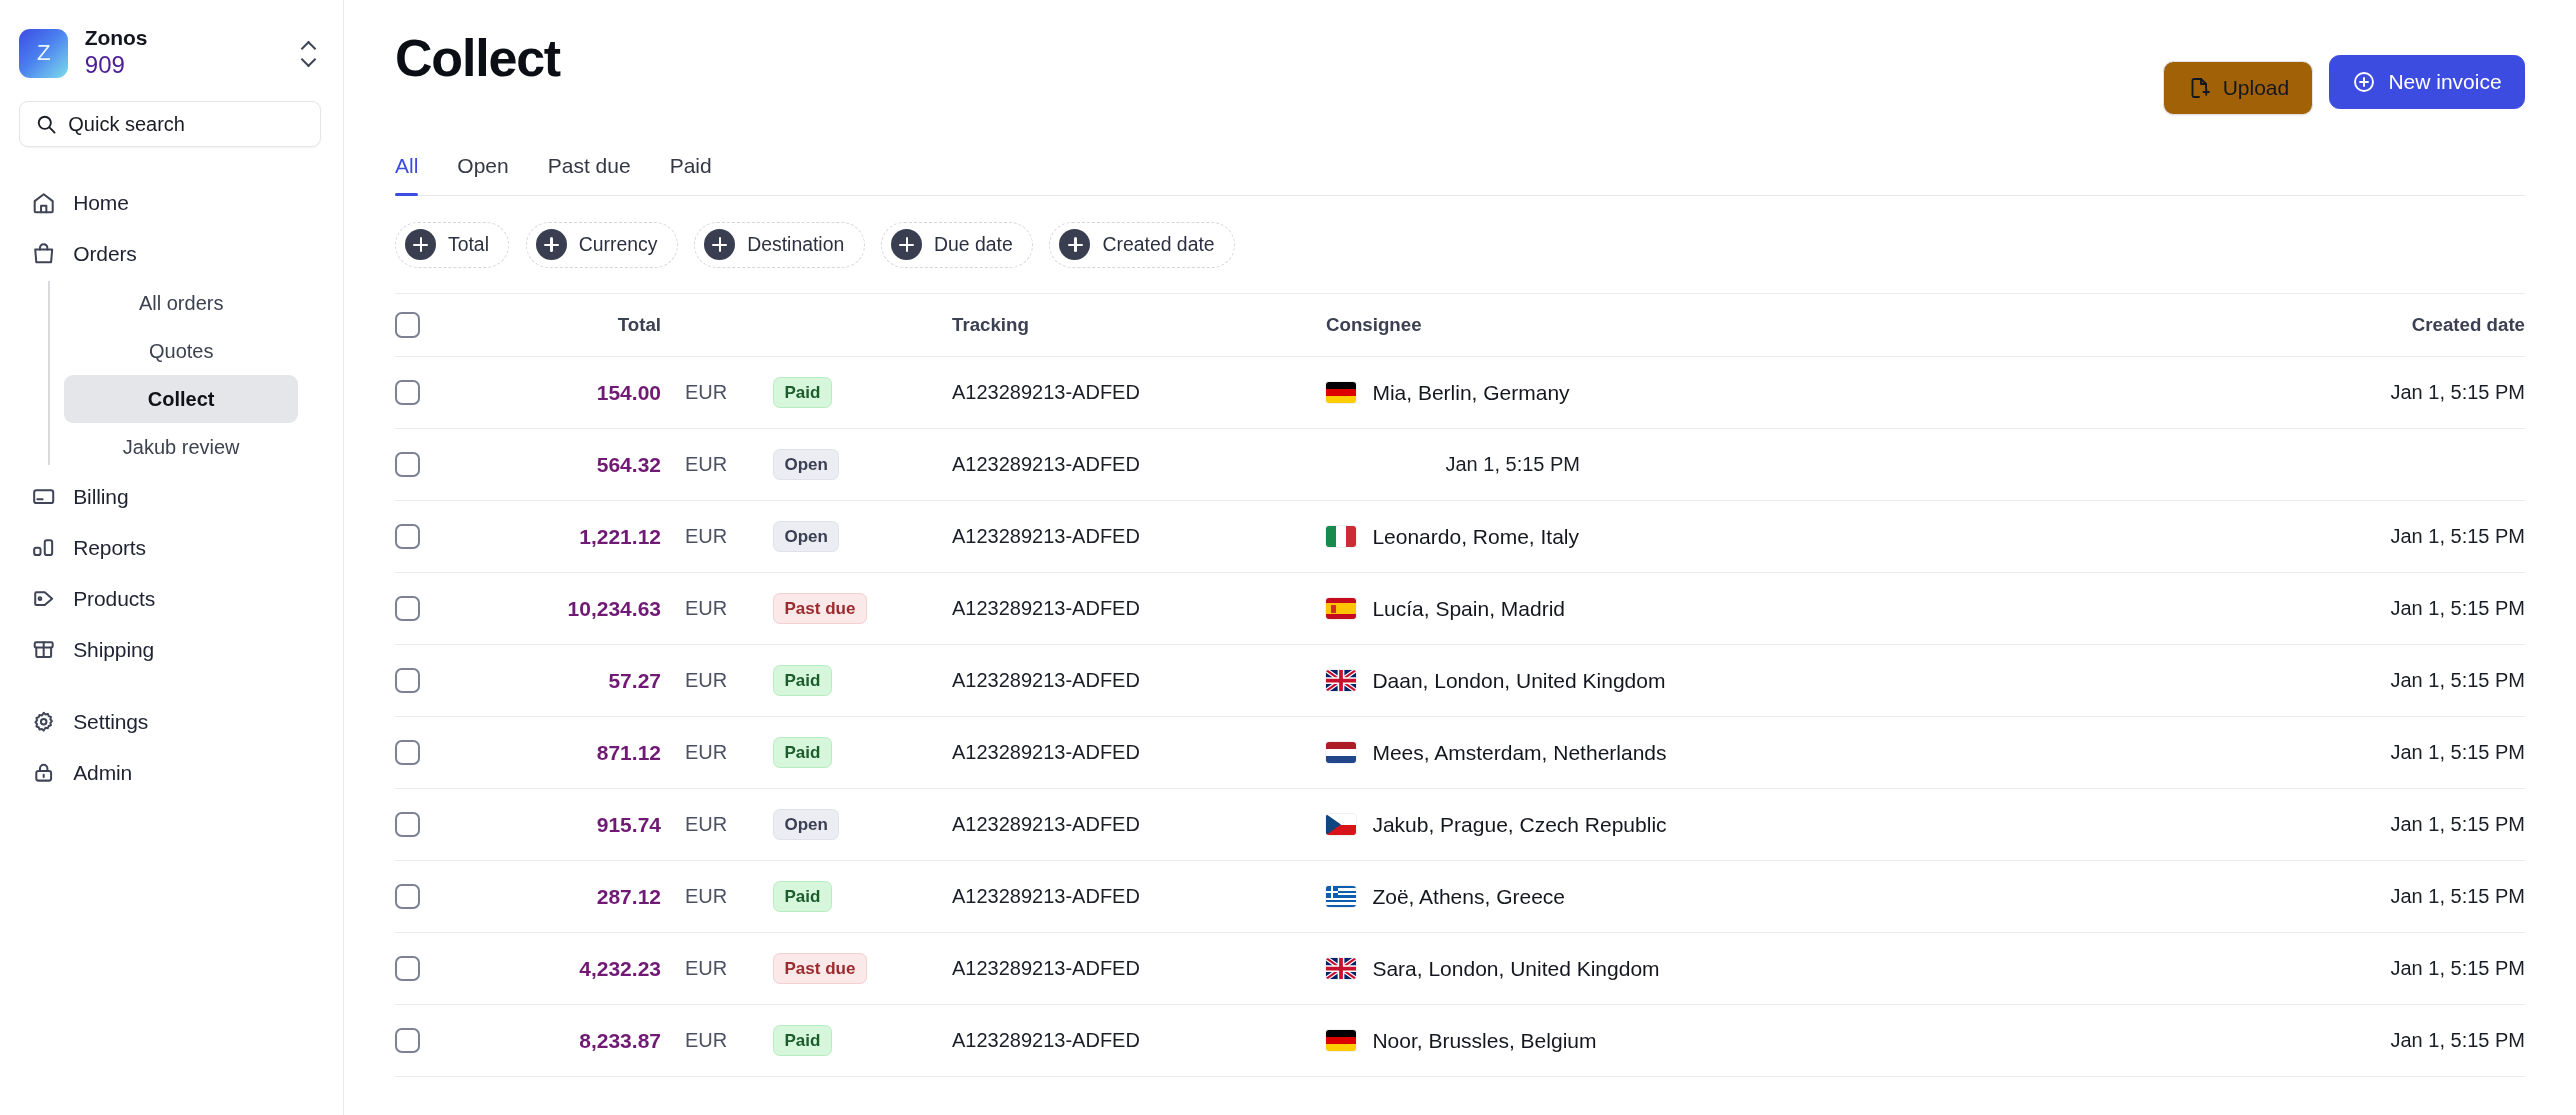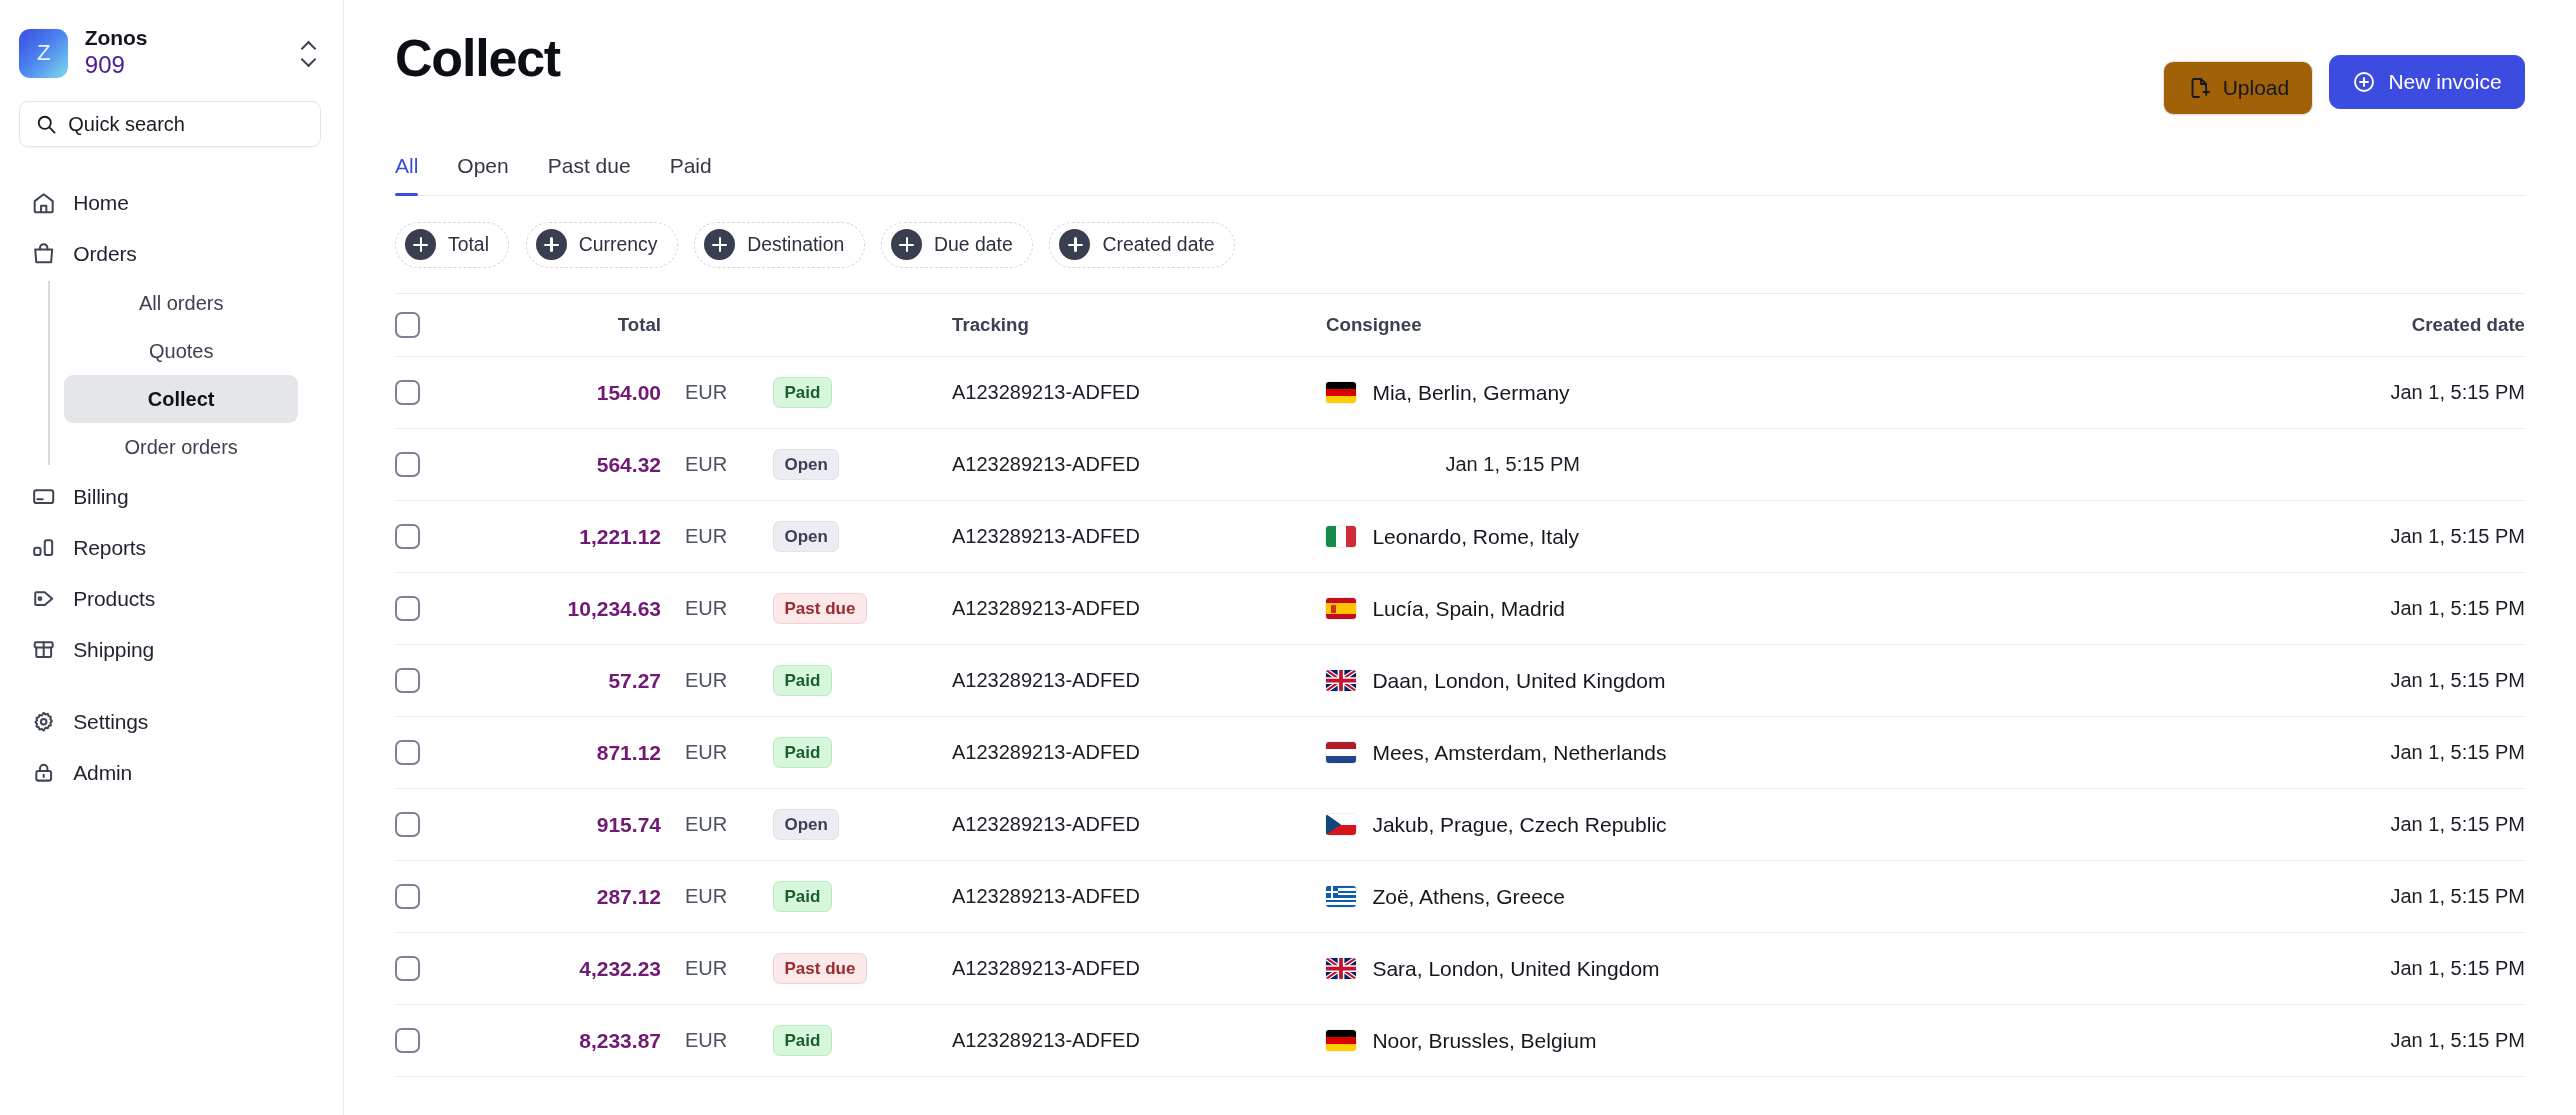--- a/index.html
+++ b/index.html
@@ -232,21 +232,21 @@
         <div class="sub-item">
           <span class="nav-lbl">All orders</span>
         </div>
         <div class="sub-item">
           <span class="nav-lbl">Quotes</span>
         </div>
         <div class="sub-item active">
           <span class="nav-lbl">Collect</span>
         </div>
         <div class="sub-item">
-          <span class="nav-lbl">Order orders</span>
+          <span class="nav-lbl">Jakub review</span>
         </div>
       </div>
 
       <div class="nav-item root">
         <svg class="nav-ico" viewBox="0 0 24 24" fill="none" stroke="currentColor" stroke-width="1.9" stroke-linecap="round" stroke-linejoin="round">
           <rect x="3" y="6" width="18" height="12" rx="2"></rect>
             <line x1="6" y1="14.5" x2="11" y2="14.5"></line>
         </svg>
         <span class="nav-lbl">Billing</span>
       </div>

